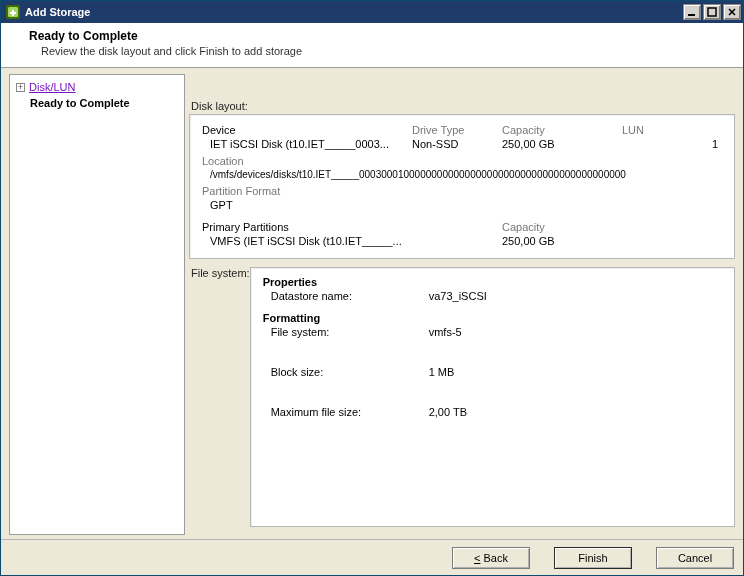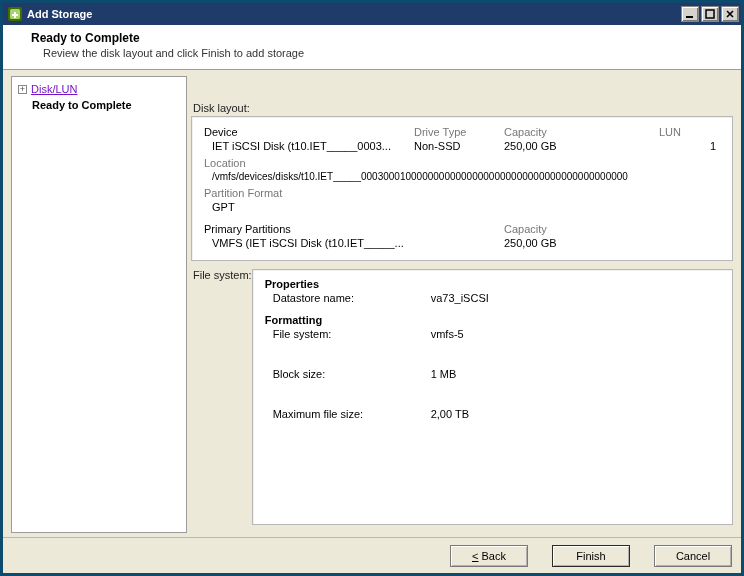--- a/index.html
+++ b/index.html
@@ -7,21 +7,21 @@
     margin: 0; padding: 0;
     width: 744px; height: 576px;
     font-family: Tahoma, "Segoe UI", Arial, sans-serif;
     font-size: 11px;
     background: #ece9d8;
     color: #000;
     overflow: hidden;
   }
   .window {
     width: 744px; height: 576px;
-    border: 3px solid #0c4a6e;
+    border: 1px solid #0c4a6e;
     background: #ece9d8;
     display: flex; flex-direction: column;
   }
   
   .titlebar {
     height: 22px;
     background: linear-gradient(to bottom, #1f3b69, #1f3b69);
     display: flex; align-items: center;
     padding: 0 2px 0 4px;
     color: #fff;
@@ -188,21 +188,21 @@
               <col style="width:210px">
                 <col style="width:90px">
                 <col style="width:120px">
                 <col>
             </colgroup>
             <tbody>
                 <tr>
               <td class="bold">Device</td>
               <td class="hdr">Drive Type</td>
               <td class="hdr">Capacity</td>
-              <td class="hdr" style="text-align:center;padding-right:6px">LUN</td>
+              <td class="hdr" style="text-align:left;padding-right:6px">LUN</td>
             </tr>
             <tr>
               <td style="padding-left:8px">IET iSCSI Disk (t10.IET_____0003...</td>
               <td>Non-SSD</td>
               <td>250,00 GB</td>
               <td style="text-align:right;padding-right:6px">1</td>
             </tr>
             <tr>
                   <td colspan="4" class="hdr" style="padding-top:4px">Location</td>
                 </tr>

